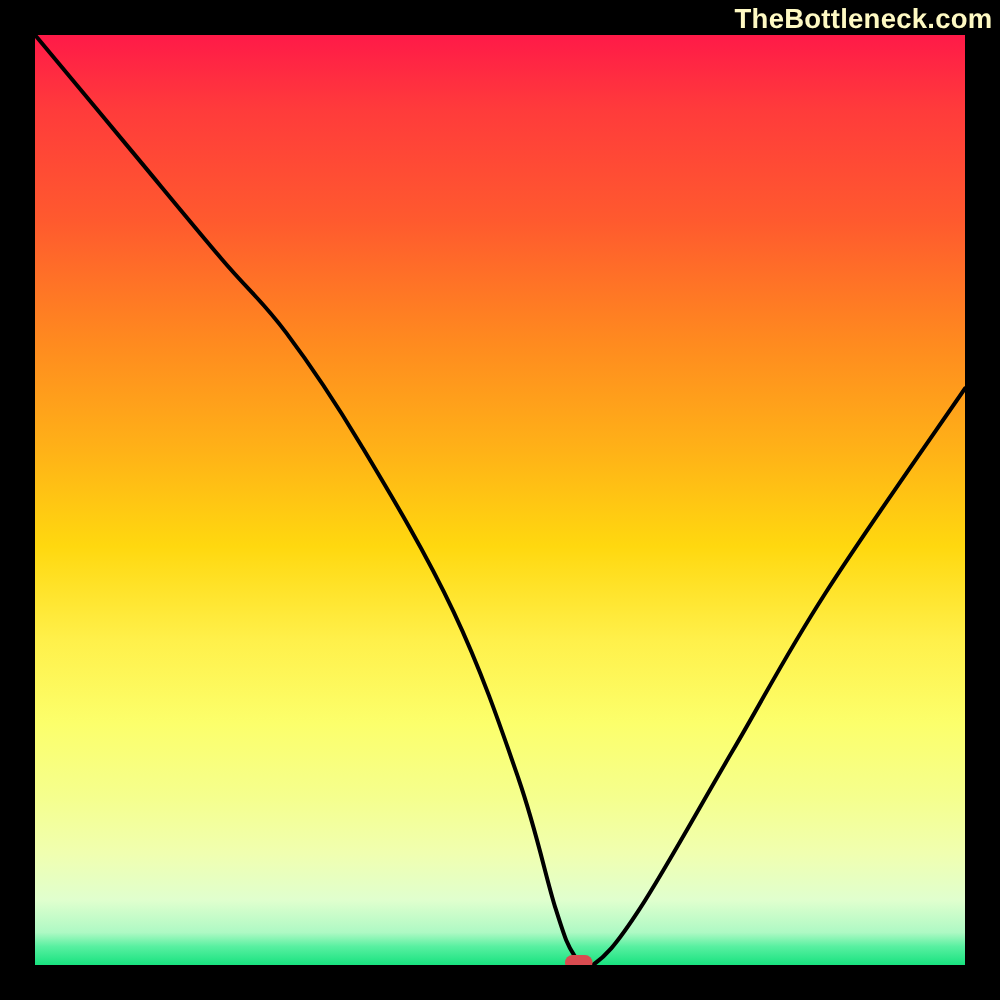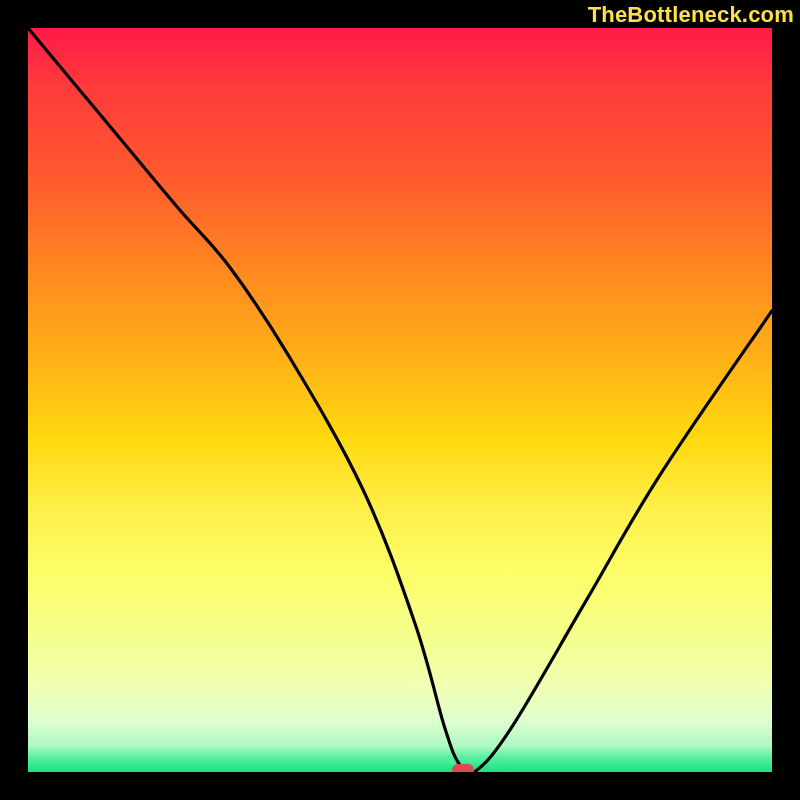--- a/index.html
+++ b/index.html
@@ -15,21 +15,21 @@
     left: 0;
     top: 0;
     width: 800px;
     height: 800px;
     background: #000;
   }
   .watermark {
     position: absolute;
     top: 2px;
     right: 6px;
-    color: #fde047;
+    color: #fef9c3;
     font-family: Arial, Helvetica, sans-serif;
     font-size: 22px;
     font-weight: 600;
     letter-spacing: 0.2px;
     z-index: 10;
   }
   .plot {
     position: absolute;
     left: 28px;
     top: 28px;

